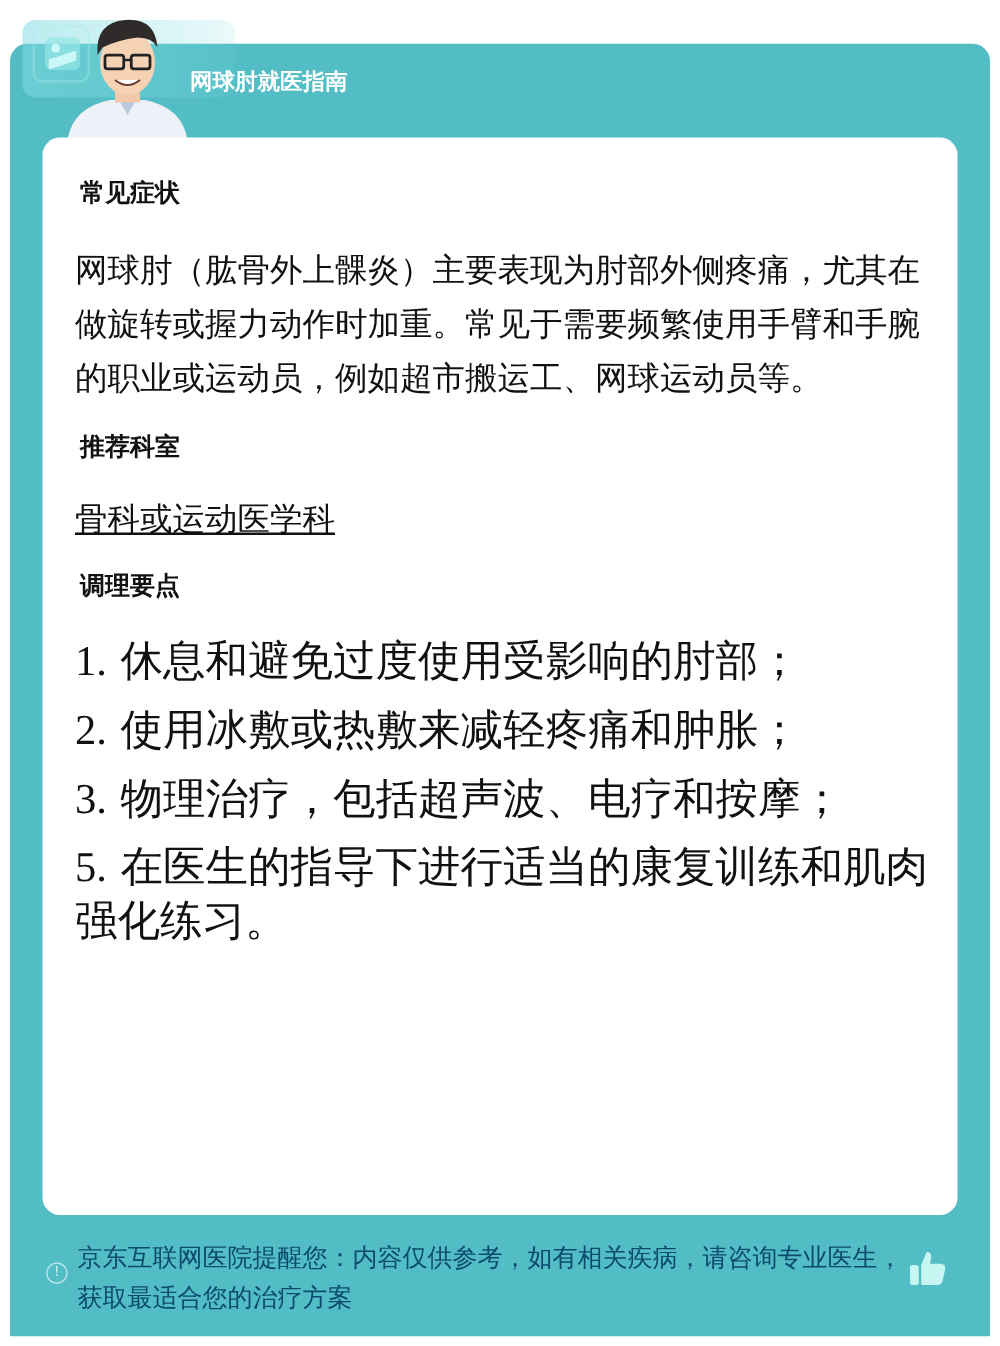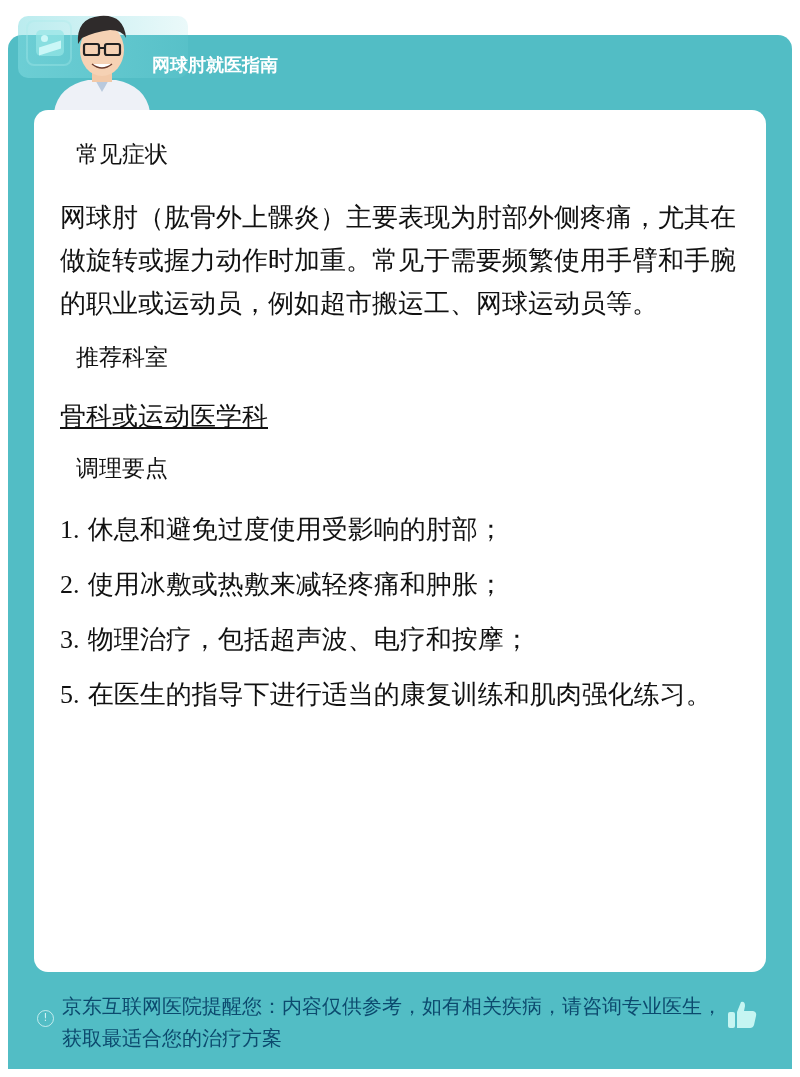--- a/index.html
+++ b/index.html
@@ -8,23 +8,23 @@
   .header-glow{position:absolute;left:18px;top:16px;width:170px;height:62px;border-radius:10px;
     background:linear-gradient(90deg,rgba(130,220,225,0.55),rgba(120,215,220,0.15));}
   .img-icon{position:absolute;left:26px;top:20px;width:46px;height:46px;border-radius:8px;border:2px solid rgba(170,235,235,0.35);box-sizing:border-box;}
   .img-icon .in{position:absolute;left:8px;top:8px;width:28px;height:26px;border-radius:5px;background:rgba(150,230,230,0.7);}
   .img-icon .in:before{content:"";position:absolute;left:5px;top:5px;width:7px;height:7px;border-radius:50%;background:rgba(210,250,250,0.9);}
   .img-icon .in:after{content:"";position:absolute;left:3px;bottom:4px;width:22px;height:8px;background:rgba(210,250,250,0.9);transform:skewY(-18deg);}
   .avatar{position:absolute;left:48px;top:8px;width:108px;height:104px;}
   .title{position:absolute;left:152px;top:53px;font-size:18px;font-weight:bold;color:#ffffff;letter-spacing:0px;}
   .card{position:absolute;left:34px;top:110px;width:732px;height:862px;background:#ffffff;border-radius:14px;}
   .content{position:absolute;left:26px;top:24px;width:690px;color:#111111;}
-  .h{font-size:23px;font-weight:normal;line-height:40px;margin:0 0 22px 16px;}
+  .h{font-size:20px;font-weight:bold;line-height:40px;margin:0 0 22px 4px;}
   .p{font-size:26px;line-height:43px;margin:0 0 12px 0;}
-  .li{font-size:26px;line-height:43px;margin:0 0 12px 0;}
+  .li{font-size:34px;line-height:43px;margin:0 0 12px 0;}
   .num{font-family:"Liberation Serif","DejaVu Serif",serif;}
   .latin{font-family:"Liberation Serif","DejaVu Serif",serif;}
   .footer{position:absolute;left:62px;top:990px;width:666px;font-size:20px;line-height:32px;color:#0c4a6e;}
   .warn{position:absolute;left:37px;top:1010px;width:17px;height:17px;border-radius:50%;border:1.5px solid rgba(230,250,250,0.75);box-sizing:border-box;
     color:rgba(230,250,250,0.85);font-size:11px;line-height:14px;text-align:center;font-family:"DejaVu Sans",sans-serif;}
   .thumb{position:absolute;left:726px;top:998px;width:32px;height:32px;}
 </style>
 </head>
 <body>
 

